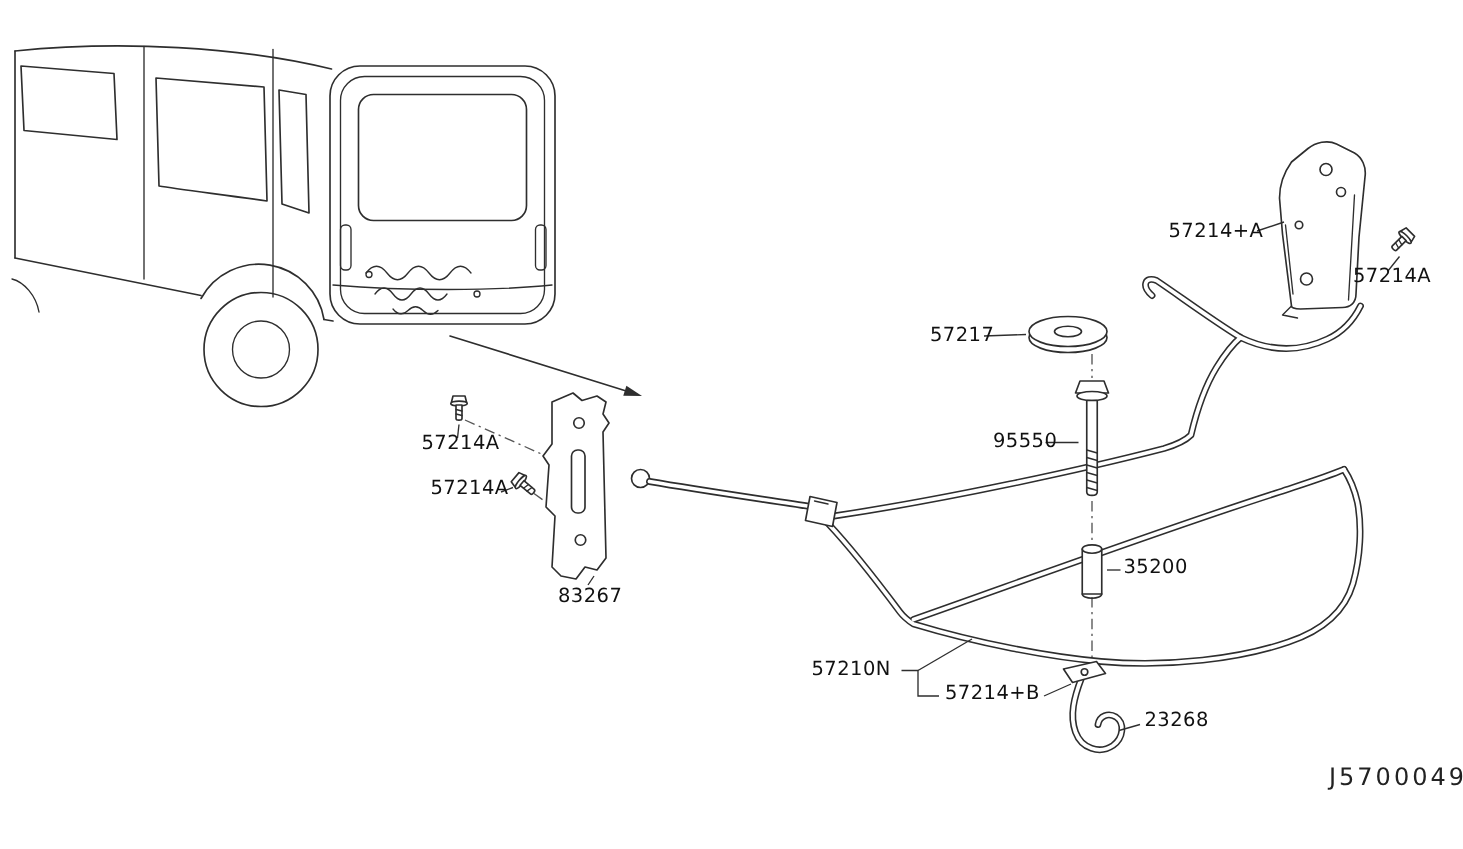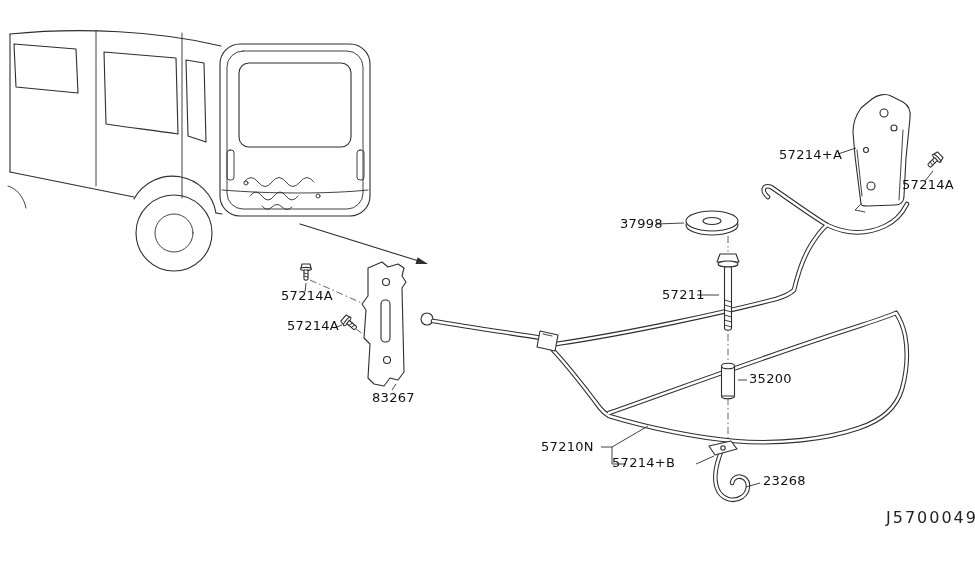--- a/index.html
+++ b/index.html
@@ -193,32 +193,32 @@
       <line class="leader" x1="612" y1="447" x2="648" y2="426"></line>
       <line class="leader" x1="696" y1="464" x2="714" y2="456"></line>
       <line class="leader" x1="760" y1="483" x2="746" y2="487"></line>
     </g>
   </svg>
 
   <span class="part-label" style="left:779px;top:148px">57214+A</span>
 
   <span class="part-label" style="left:902px;top:178px">57214A</span>
 
-  <span class="part-label" style="left:620px;top:217px">37998</span>
-
-  <span class="part-label" style="left:662px;top:288px">57211</span>
+  <span class="part-label" style="left:620px;top:217px">57217</span>
+
+  <span class="part-label" style="left:662px;top:288px">95550</span>
 
   <span class="part-label" style="left:749px;top:372px">35200</span>
 
   <span class="part-label" style="left:281px;top:289px">57214A</span>
 
   <span class="part-label" style="left:287px;top:319px">57214A</span>
 
   <span class="part-label" style="left:372px;top:391px">83267</span>
 
   <span class="part-label" style="left:541px;top:440px">57210N</span>
 
-  <span class="part-label" style="left:612px;top:456px">57214+B</span>
+  <span class="part-label" style="left:630px;top:456px">57214+B</span>
 
   <span class="part-label" style="left:763px;top:474px">23268</span>
 
   <span class="diagram-code" style="left:886px;top:508px">J5700049</span>
 </div>
 
 </body></html>

